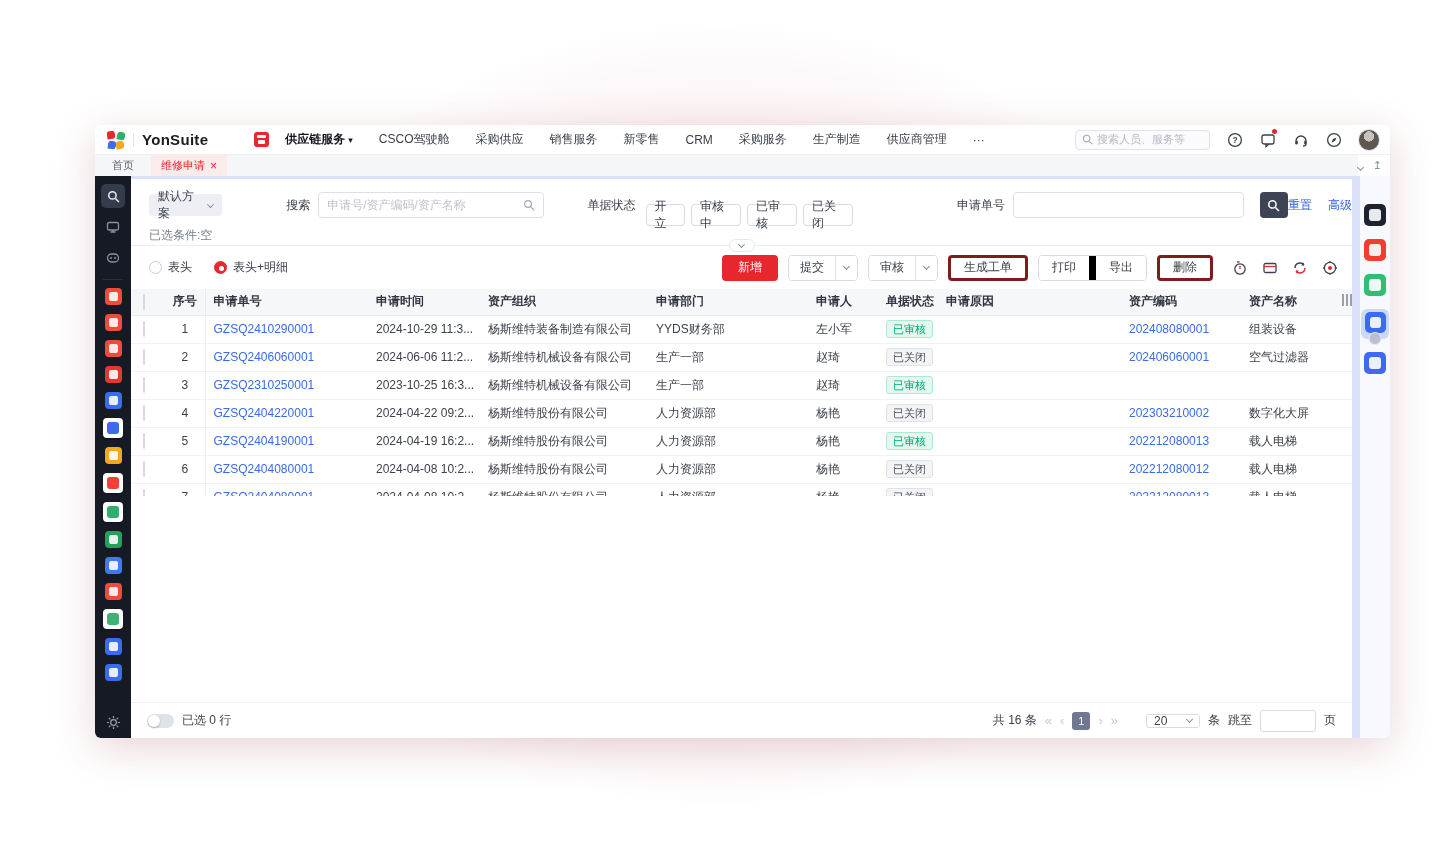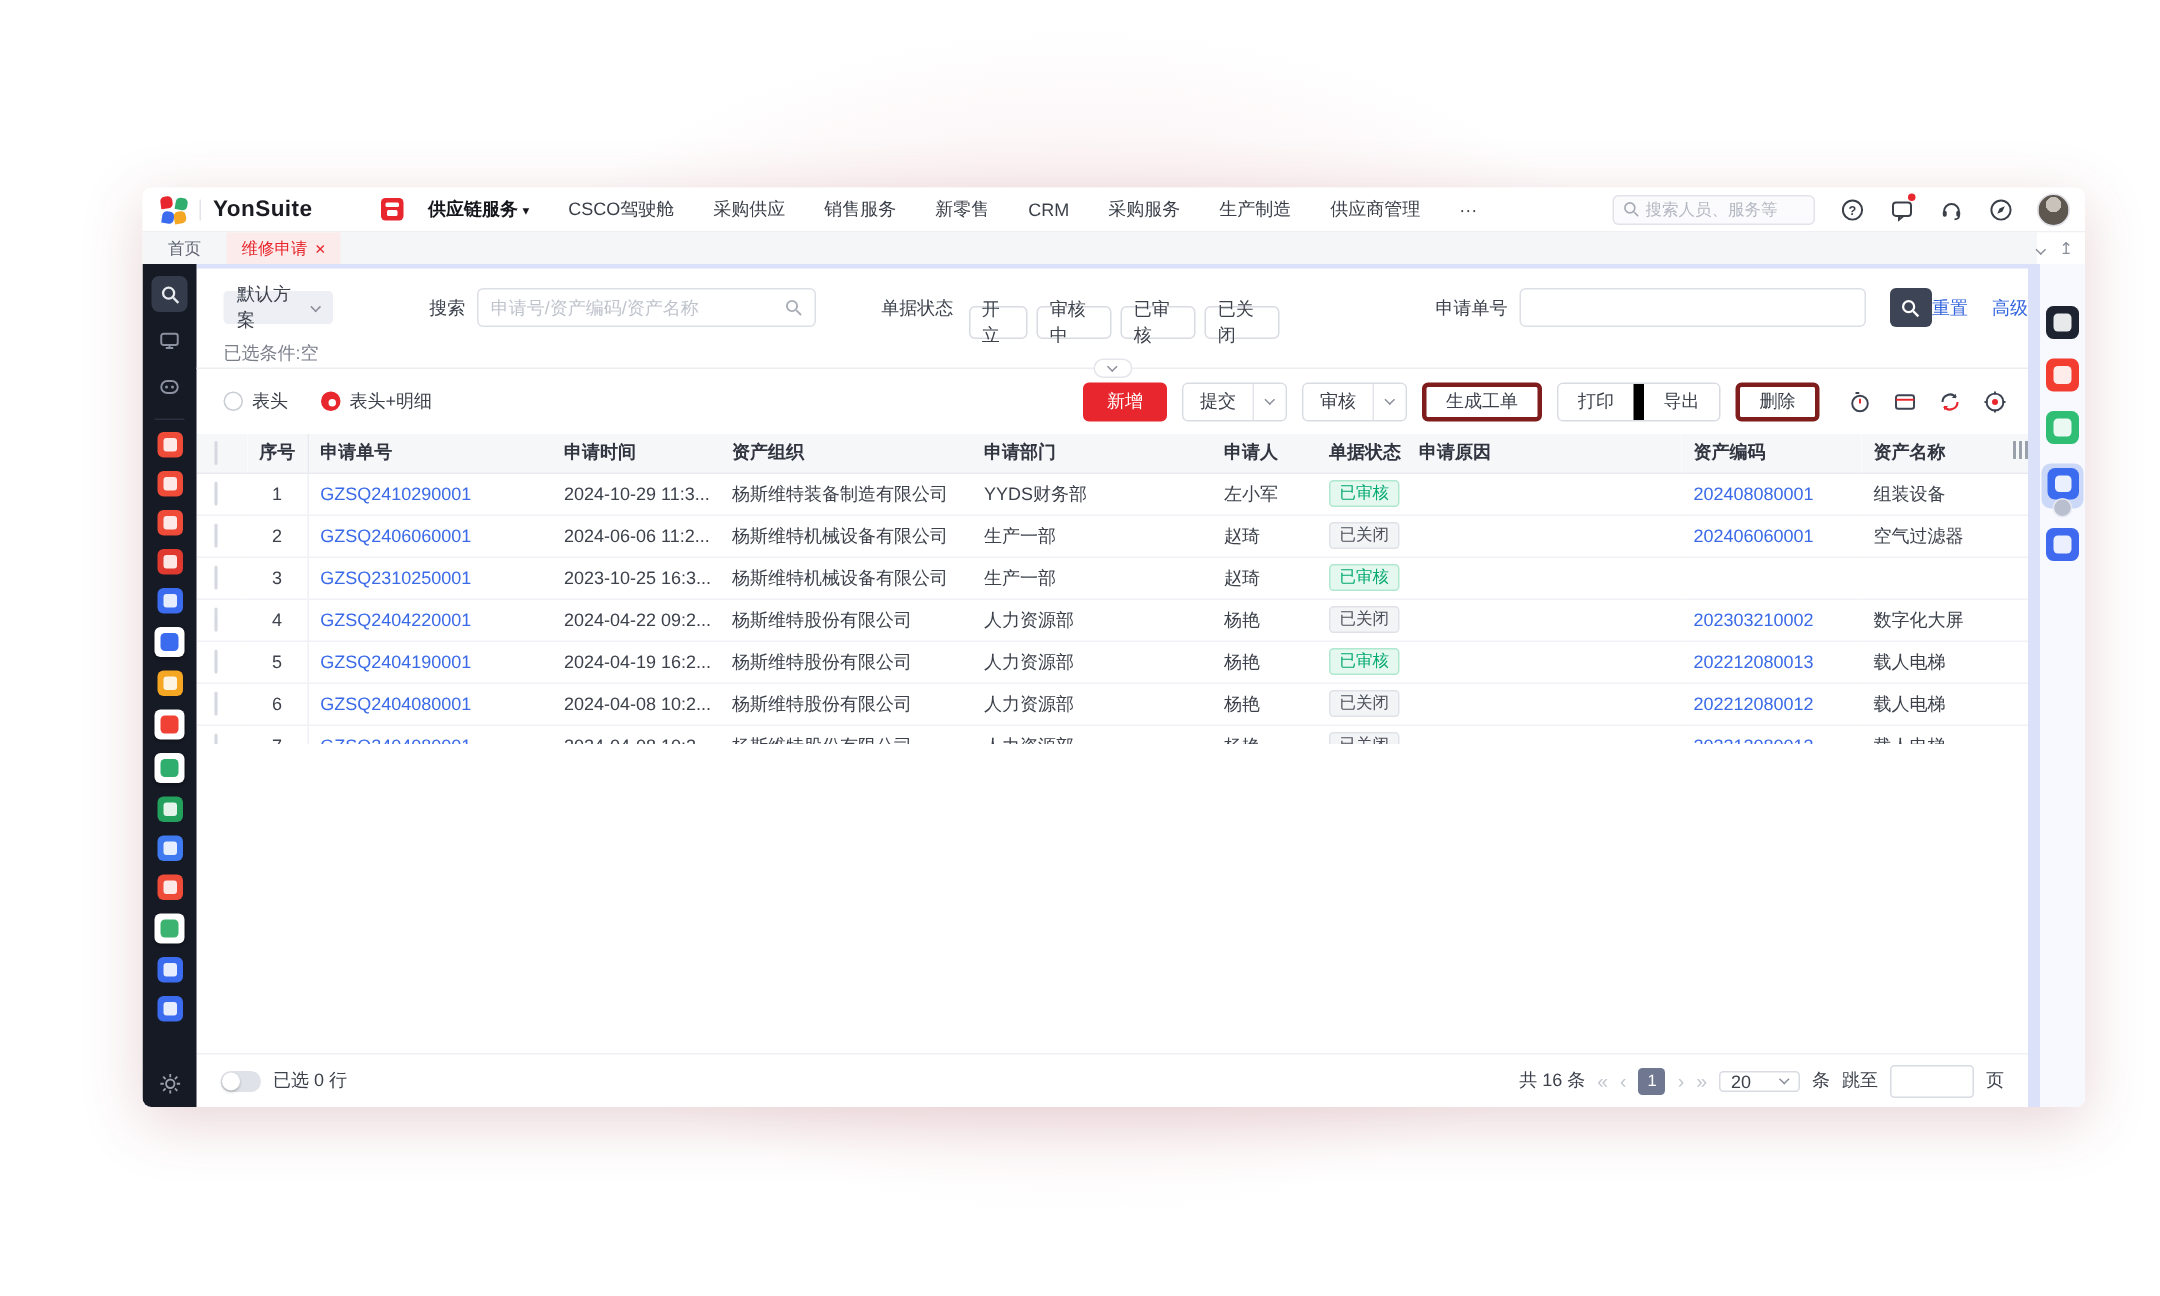--- a/index.html
+++ b/index.html
@@ -116,21 +116,21 @@
 
   
   .spacer { flex:1; }
   .footer { flex:0 0 36px; border-top:1px solid #eef0f3; display:flex; align-items:center; padding:0 16px 0 16px; }
   .toggle { width:27px; height:14px; border-radius:7px; background:#dfe2e8; position:relative; cursor:pointer; }
   .toggle::after { content:""; position:absolute; left:1px; top:1px; width:12px; height:12px; border-radius:50%; background:#fff; box-shadow:0 1px 2px rgba(0,0,0,.25); }
   .sel-rows { font-size:12px; color:#3c414b; margin-left:8px; }
   .pager { margin-left:auto; display:flex; align-items:center; gap:8px; font-size:12px; color:#3c414b; }
   .pg-nav { color:#c3c7cf; font-size:13px; cursor:pointer; }
   .pg-cur { width:18px; height:18px; border-radius:3px; background:#6f7890; color:#fff; font-size:11px; display:flex; align-items:center; justify-content:center; cursor:pointer; }
-  .pg-size { width:54px; height:14px; border:1px solid #d8dbe2; border-radius:3px; display:flex; align-items:center; justify-content:space-between; padding:0 7px; cursor:pointer; background:#fff; }
+  .pg-size { width:54px; height:14px; border:1px solid #d8dbe2; border-radius:3px; display:flex; align-items:center; justify-content:space-between; padding:0 7px; cursor:pointer; background:#fff;margin-left:20px; }
   .pg-jump { width:56px; height:22px; border:1px solid #d8dbe2; border-radius:3px; background:#fff; }
   svg { display:block; }
 </style>
 </head>
 <body>
 
 <div class="canvas">
   <div class="blob"></div>
 
   <div class="window">

